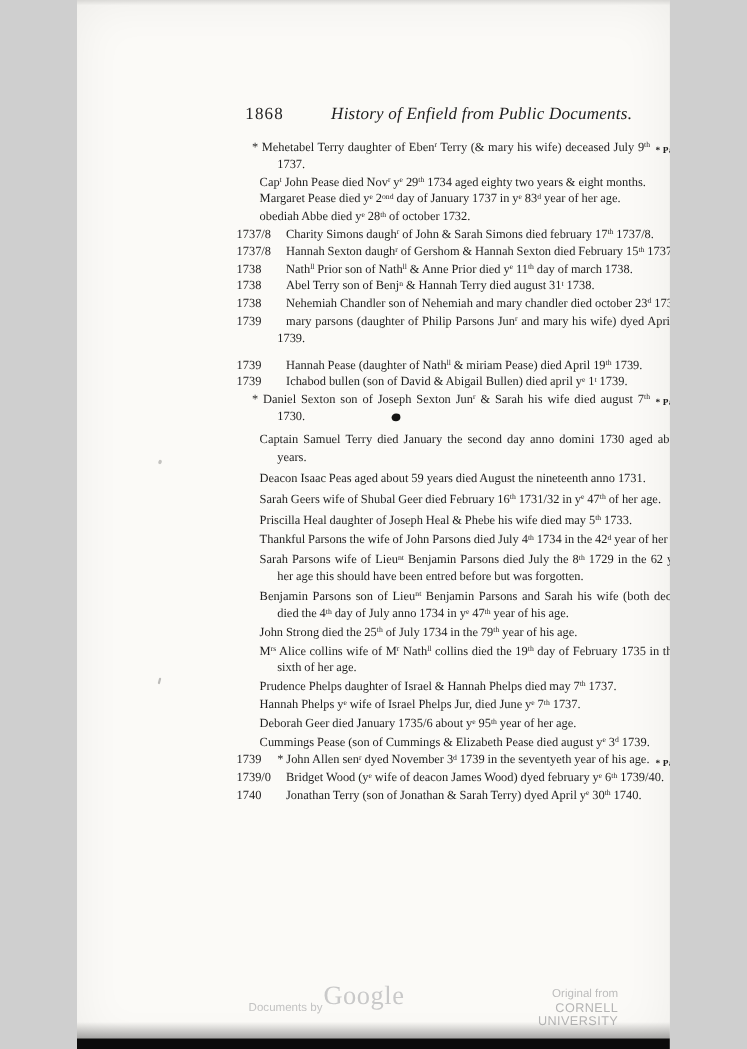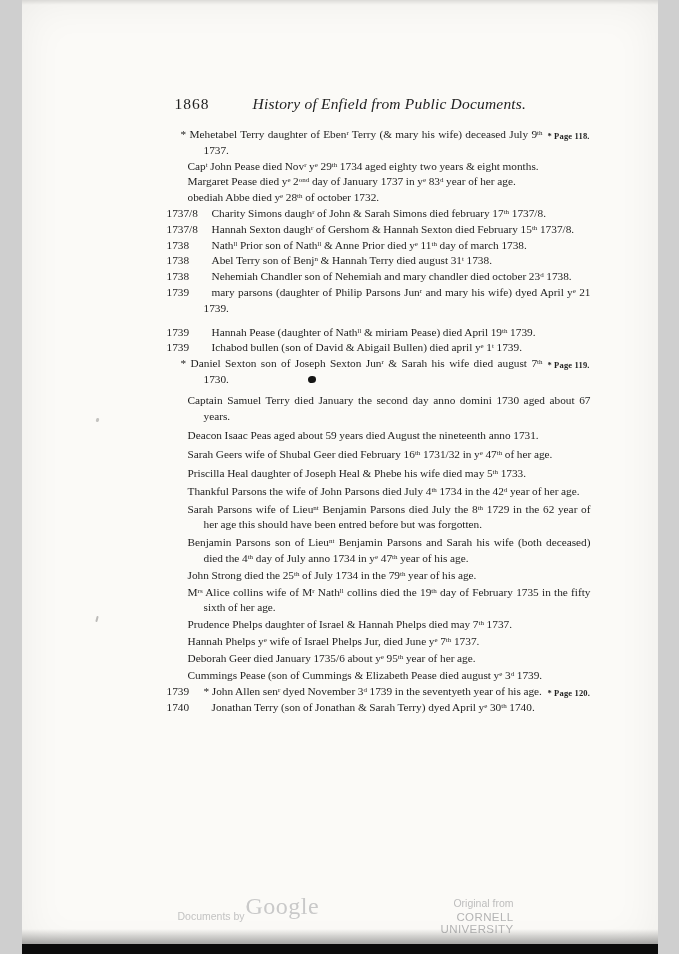--- a/index.html
+++ b/index.html
@@ -1,21 +1,20 @@
 <!DOCTYPE html>
 <html><head>
 <meta charset="utf-8">
 <style>
   html,body{margin:0;padding:0;background:#cfcfcf;}
   .page{
-    position:relative;width:624px;height:954px;margin:0 auto;
+    position:relative;width:539px;height:954px;margin:0 auto;
     background:#fbfaf7;overflow:hidden;
     font-family:"Liberation Serif",serif;color:#1e1e1e;
     box-shadow:inset 0 0 45px rgba(0,0,0,0.06);
-    padding-left:12px;
   }
   .top-shade{position:absolute;top:0;left:0;right:0;height:5px;
     background:linear-gradient(to bottom,rgba(0,0,0,0.10),rgba(0,0,0,0));}
   
   .header{position:absolute;top:95px;left:145px;width:424px;height:22px;}
   .pagenum{position:absolute;left:8px;top:0;font-size:15.5px;letter-spacing:1px;}
   .title{position:absolute;left:86px;top:0;font-size:15.5px;font-style:italic;letter-spacing:0.2px;white-space:nowrap;text-align:right;}
   
   .entries{position:absolute;left:145px;top:127px;width:424px;
     font-size:11.3px;line-height:15.8px;word-spacing:-0.2px;}
@@ -149,20 +148,24 @@
       </div>
       <div class="entry e-plain" style="margin-top: 1px;">
         <div class="etext">Cummings Pease (son of Cummings &amp; Elizabeth Pease died august y<sup>e</sup> 3<sup>d</sup> 1739.</div>
       </div>
       <div class="entry e-yearstar has-note" style="margin-top: 1px;">
         <span class="year">1739</span>
         <div class="etext">* John Allen sen<sup>r</sup> dyed November 3<sup>d</sup> 1739 in the seventyeth year of his age.</div>
         <span class="mnote">* Page 120.</span>
       </div>
       <div class="entry e-year">
+        <span class="year">1739/0</span>
+        <div class="etext">Bridget Wood (y<sup>e</sup> wife of deacon James Wood) dyed february y<sup>e</sup> 6<sup>th</sup> 1739/40.</div>
+      </div>
+      <div class="entry e-year">
         <span class="year">1740</span>
         <div class="etext">Jonathan Terry (son of Jonathan &amp; Sarah Terry) dyed April y<sup>e</sup> 30<sup>th</sup> 1740.</div>
       </div>
     </div>
 
   <div class="ink-blot"></div>
   <div class="scan-mark-1"></div>
   <div class="scan-mark-2"></div>
 
   <span class="f-digitized">Documents by</span>

